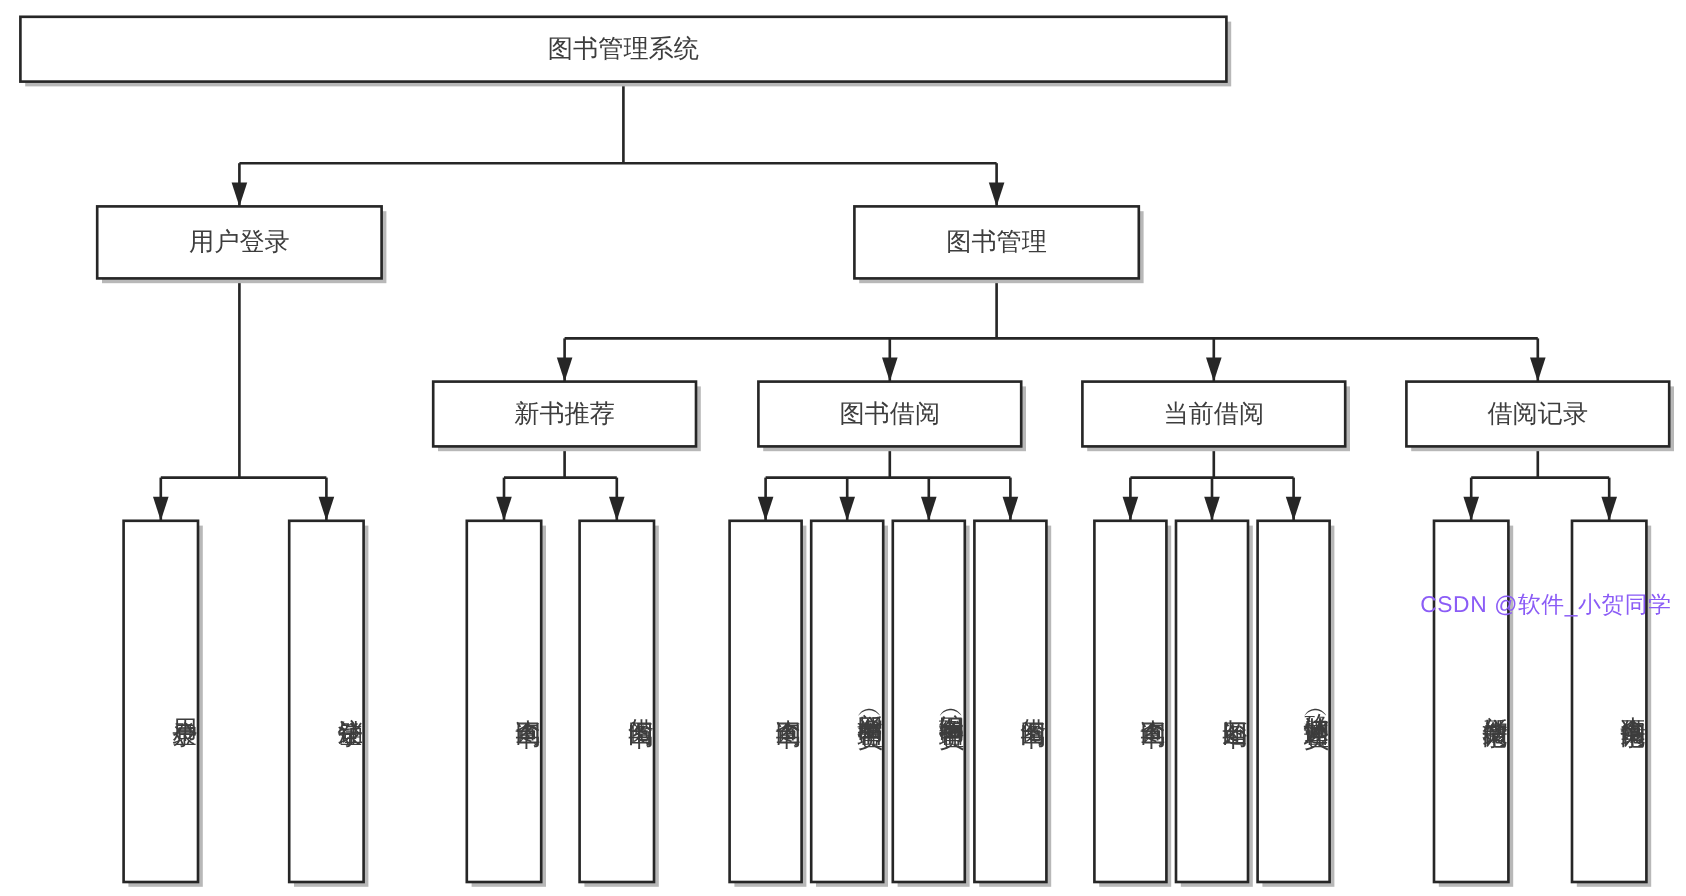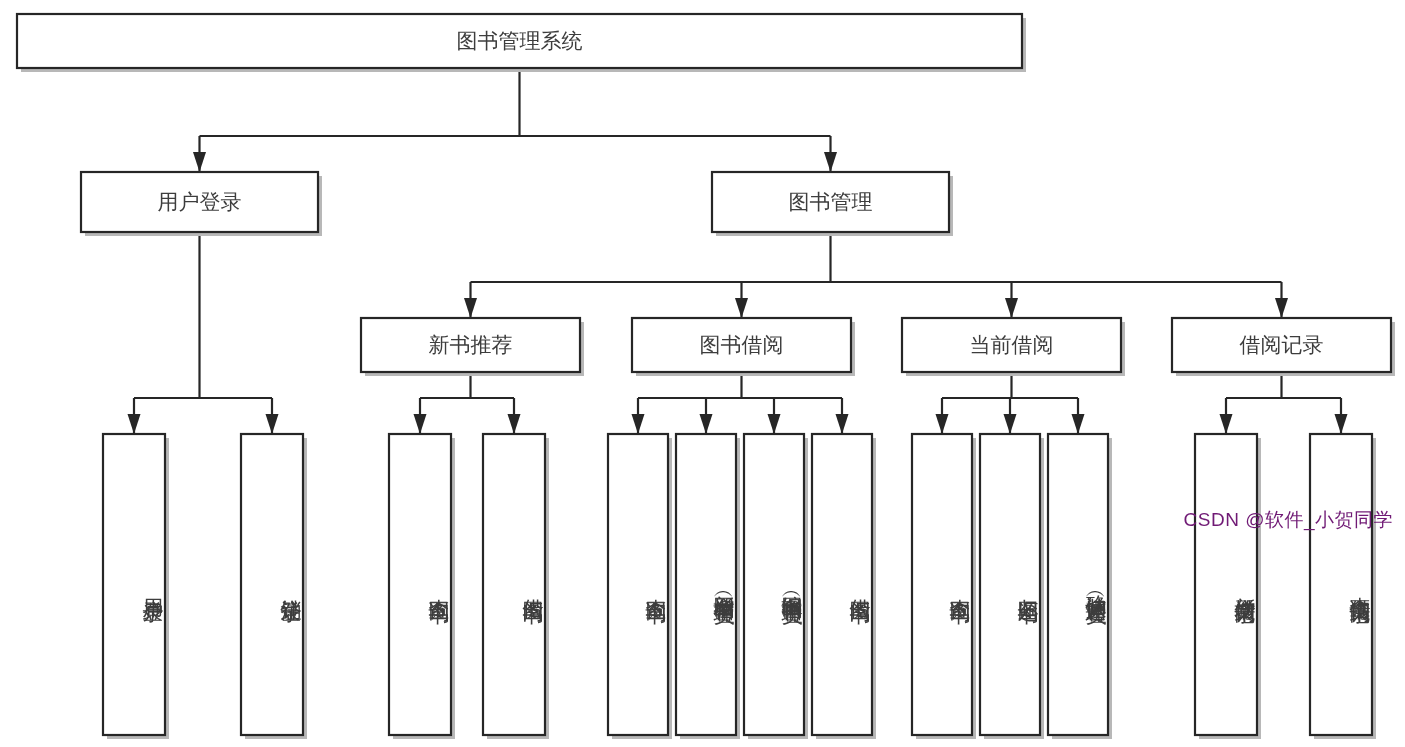--- a/index.html
+++ b/index.html
@@ -63,24 +63,24 @@
     letter-spacing: 1.5px;
     display: flex;
     align-items: flex-start;
     justify-content: center;
     white-space: nowrap;
     pointer-events: none;
   }
   .watermark {
     position: absolute;
     right: 12px;
-    bottom: 6px;
+    bottom: 22px;
     font-family: "Liberation Sans", "DejaVu Sans", sans-serif;
     font-size: 19px;
-    color: #701a75;
+    color: #8b5cf6;
     letter-spacing: 0.5px;
     user-select: none;
   }
 </style>
 </head>
 <body>
 
 <div id="diagram-root">
 
   <svg id="tree-svg" viewBox="0 0 1405 747">

